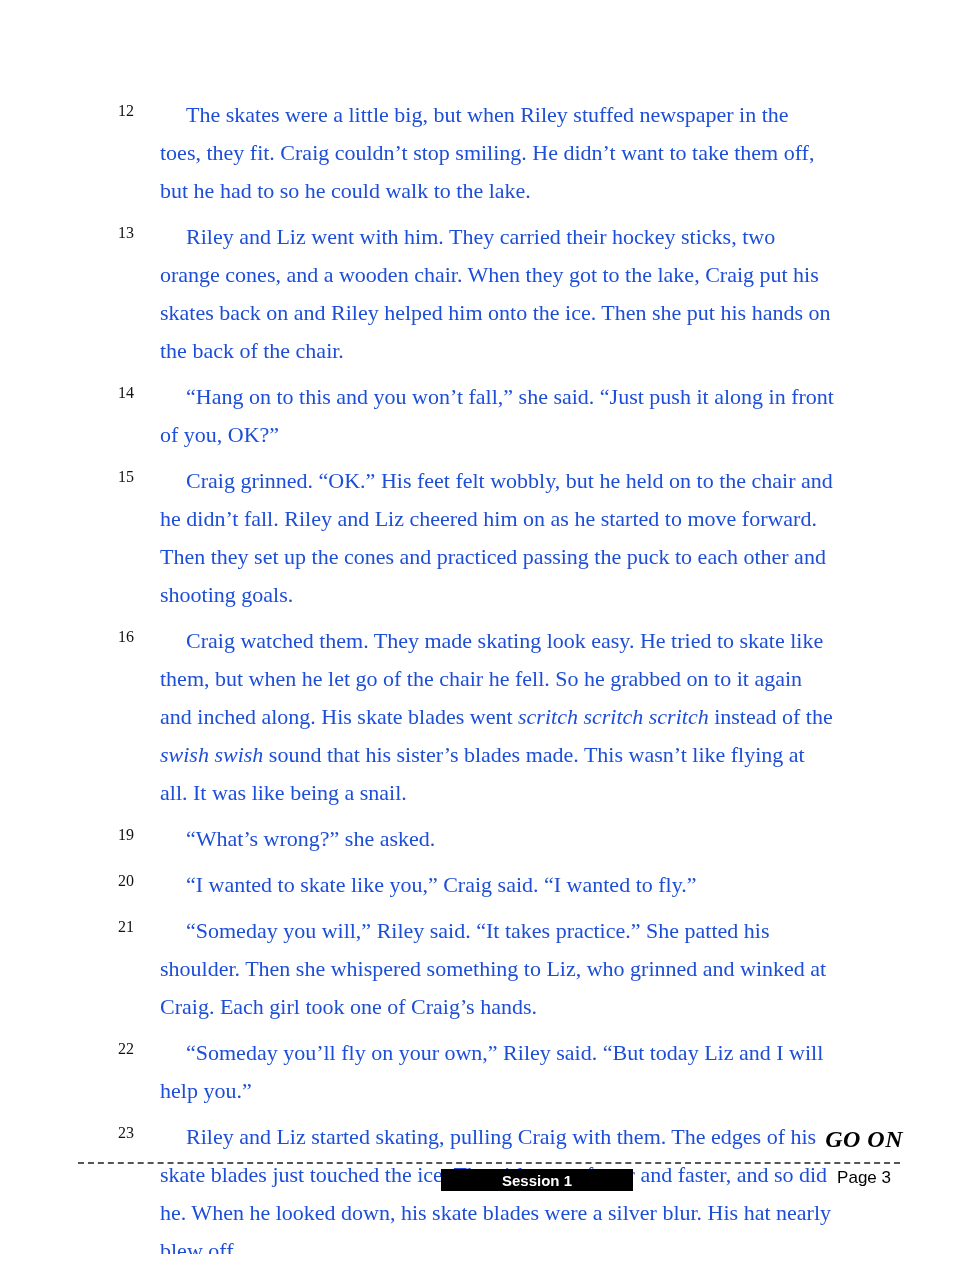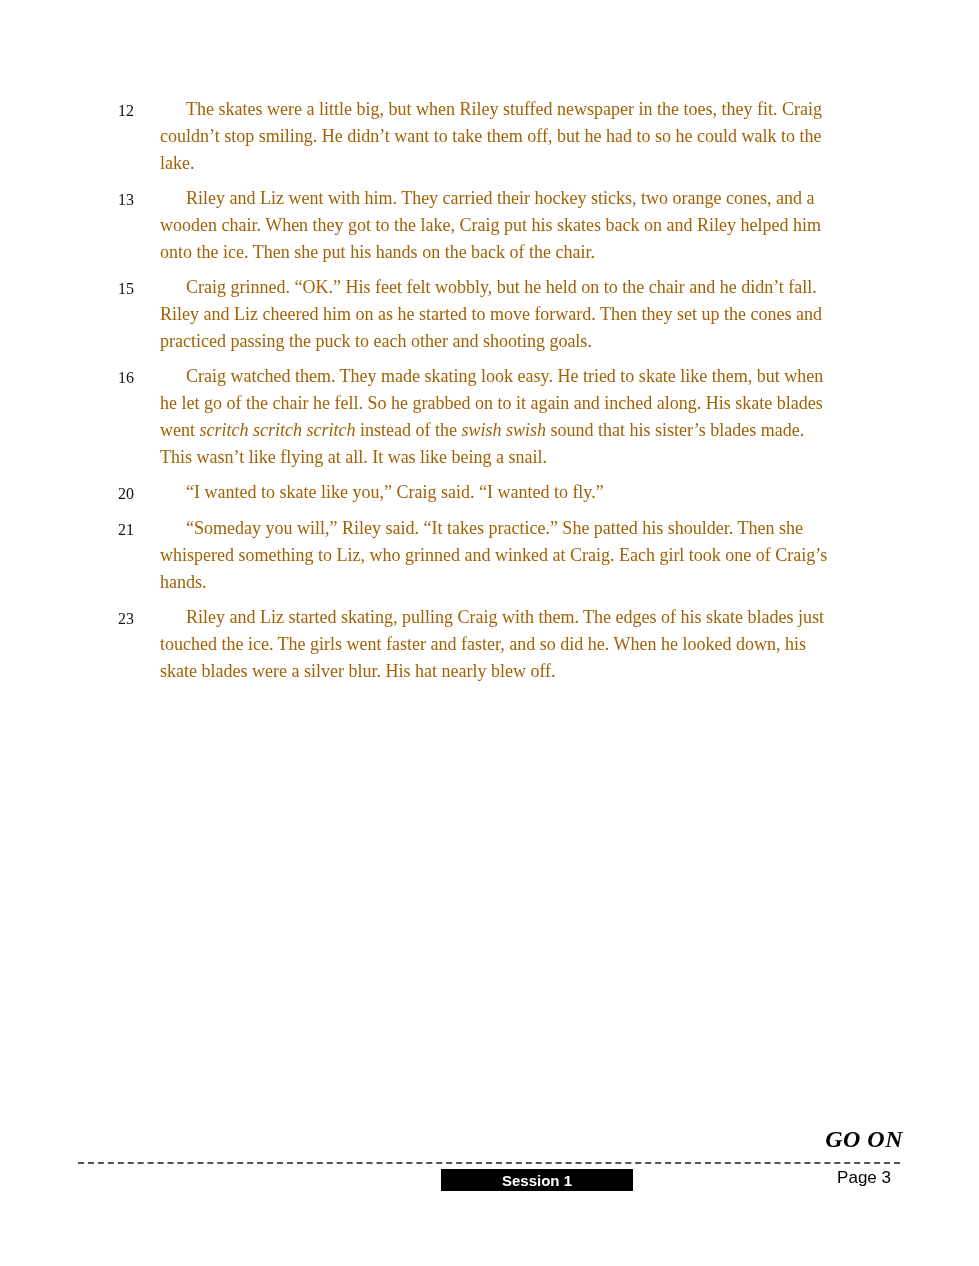--- a/index.html
+++ b/index.html
@@ -31,24 +31,24 @@
     flex: 0 0 42px;
     width: 42px;
     font-size: 16px;
     line-height: 27px;
     padding-top: 1px;
     color: #121212;
   }
   .ptext {
     flex: 1;
     margin: 0;
-    font-size: 18px;
-    line-height: 27px;
+    font-size: 22px;
+    line-height: 38px;
     text-indent: 26px;
-    color: #a16207;
+    color: #1d4ed8;
   }
   .italic {
     font-style: italic;
   }
   .go-on {
     position: absolute;
     top: 1126px;
     right: 76px;
     font-family: Liberation Serif, serif;
     font-weight: bold;
@@ -98,44 +98,56 @@
     <div class="para">
       <span class="pnum">12</span>
       <p class="ptext">The skates were a little big, but when Riley stuffed newspaper in the toes, they fit. Craig couldn’t stop smiling. He didn’t want to take them off, but he had to so he could walk to the lake.</p>
     </div>
 
     <div class="para">
       <span class="pnum">13</span>
       <p class="ptext">Riley and Liz went with him. They carried their hockey sticks, two orange cones, and a wooden chair. When they got to the lake, Craig put his skates back on and Riley helped him onto the ice. Then she put his hands on the back of the chair.</p>
     </div>
 
+    <div class="para">
+      <span class="pnum">14</span>
+      <p class="ptext">“Hang on to this and you won’t fall,” she said. “Just push it along in front of you, OK?”</p>
+    </div>
 
     <div class="para">
       <span class="pnum">15</span>
       <p class="ptext">Craig grinned. “OK.” His feet felt wobbly, but he held on to the chair and he didn’t fall. Riley and Liz cheered him on as he started to move forward. Then they set up the cones and practiced passing the puck to each other and shooting goals.</p>
     </div>
 
     <div class="para">
       <span class="pnum">16</span>
       <p class="ptext"><span>Craig watched them. They made skating look easy. He tried to skate like them, but when he let go of the chair he fell. So he grabbed on to it again and inched along. His skate blades went </span><span class="italic">scritch scritch scritch</span><span> instead of the </span><span class="italic">swish swish</span><span> sound that his sister’s blades made. This wasn’t like flying at all. It was like being a snail.</span></p>
     </div>
 
 
 
+    <div class="para">
+      <span class="pnum">19</span>
+      <p class="ptext">“What’s wrong?” she asked.</p>
+    </div>
 
     <div class="para">
       <span class="pnum">20</span>
       <p class="ptext">“I wanted to skate like you,” Craig said. “I wanted to fly.”</p>
     </div>
 
     <div class="para">
       <span class="pnum">21</span>
       <p class="ptext">“Someday you will,” Riley said. “It takes practice.” She patted his shoulder. Then she whispered something to Liz, who grinned and winked at Craig. Each girl took one of Craig’s hands.</p>
     </div>
 
+    <div class="para">
+      <span class="pnum">22</span>
+      <p class="ptext">“Someday you’ll fly on your own,” Riley said. “But today Liz and I will help you.”</p>
+    </div>
 
     <div class="para">
       <span class="pnum">23</span>
       <p class="ptext">Riley and Liz started skating, pulling Craig with them. The edges of his skate blades just touched the ice. The girls went faster and faster, and so did he. When he looked down, his skate blades were a silver blur. His hat nearly blew off.</p>
     </div>
 
 
   </main>
 
   <div class="go-on">GO ON</div>

